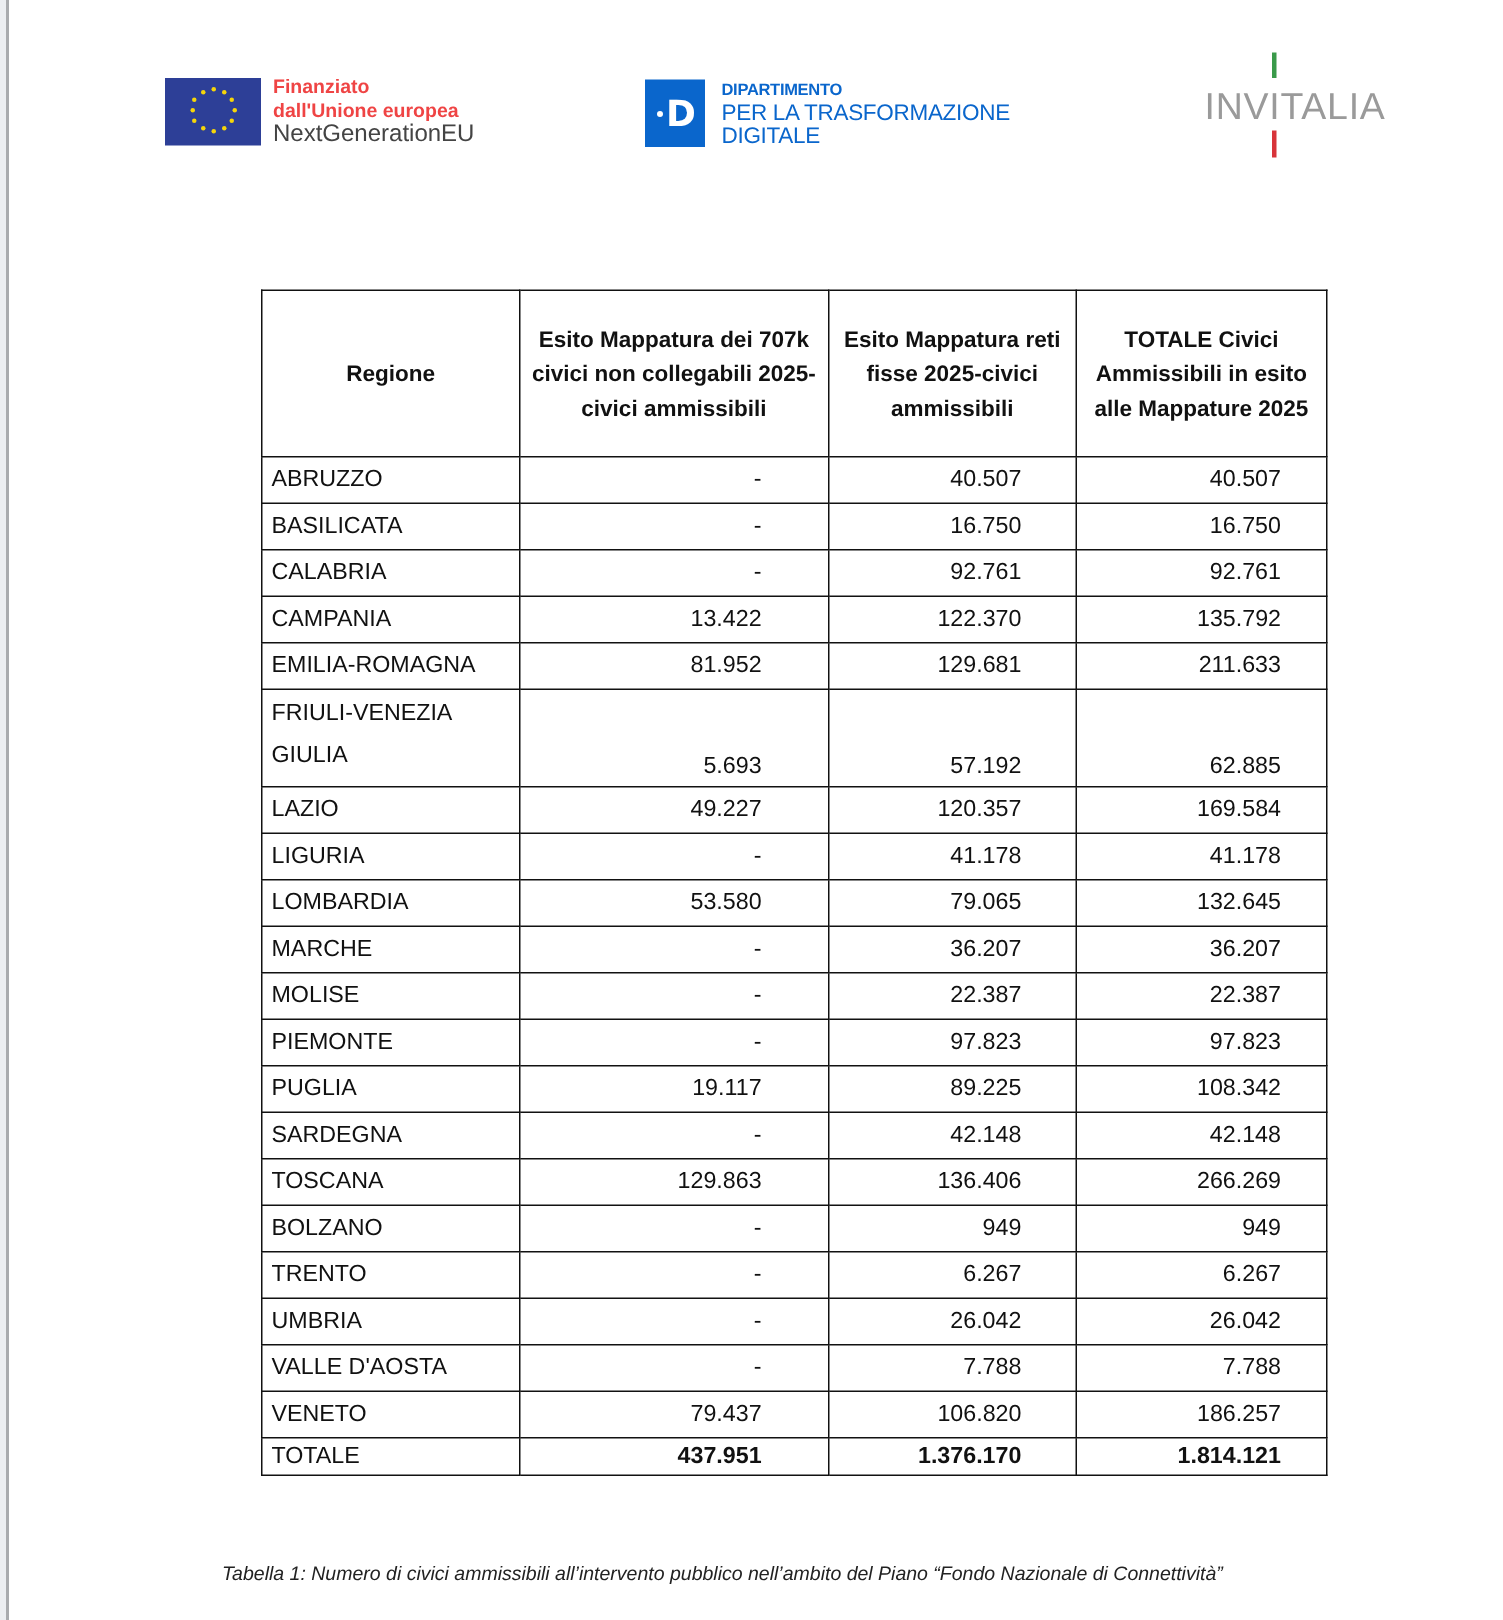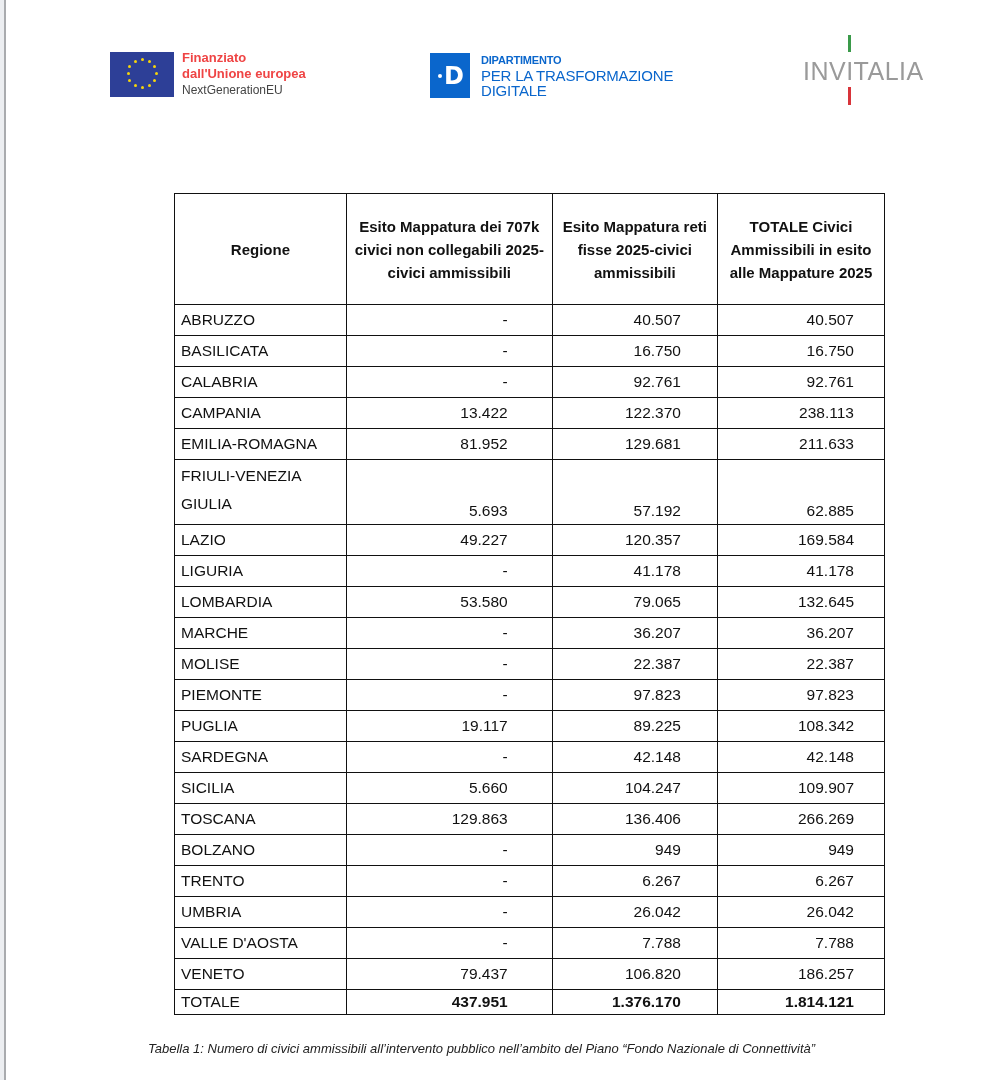--- a/index.html
+++ b/index.html
@@ -14,21 +14,21 @@
   
   .eu-logo { position:absolute; left:110px; top:50px; display:flex; align-items:center; }
   .eu-flag {
     width:64px; height:45px; background:#2d3f97; position:relative; margin-right:8px;
   }
   .eu-flag .star {
     position:absolute; width:3px; height:3px; border-radius:50%; background:#f5d50a;
   }
   .eu-text { line-height:16px; }
   .eu-text .l1, .eu-text .l2 { font-size:13px; font-weight:bold; color:#ef4444; }
-  .eu-text .l3 { font-size:12px; color:#444; }
+  .eu-text .l3 { font-size:16px; color:#444; }
 
   .dtd-logo { position:absolute; left:430px; top:53px; display:flex; align-items:flex-start; }
   .dtd-mark {
     width:40px; height:45px; background:#0a66cc; color:#fff; position:relative;
     font-family:"DejaVu Sans", sans-serif; font-weight:bold; font-size:24px;
     display:flex; align-items:center; justify-content:center;
   }
   .dtd-mark .dot { position:absolute; left:8px; top:21px; width:4px; height:4px; border-radius:50%; background:#fff; }
   .dtd-mark .d { margin-left:8px; }
   .dtd-text { margin-left:11px; line-height:15px; font-size:15px; color:#0a66cc; letter-spacing:-0.2px; }
@@ -146,21 +146,21 @@
       <tr>
         <td class="region">CALABRIA</td>
         <td class="num c1">-</td>
         <td class="num c2">92.761</td>
         <td class="num c3">92.761</td>
       </tr>
       <tr>
         <td class="region">CAMPANIA</td>
         <td class="num c1">13.422</td>
         <td class="num c2">122.370</td>
-        <td class="num c3">238.113</td>
+        <td class="num c3">135.792</td>
       </tr>
       <tr>
         <td class="region">EMILIA-ROMAGNA</td>
         <td class="num c1">81.952</td>
         <td class="num c2">129.681</td>
         <td class="num c3">211.633</td>
       </tr>
       <tr class="tall">
         <td class="region">FRIULI-VENEZIA<br>GIULIA</td>
         <td class="num c1">5.693</td>
@@ -209,26 +209,20 @@
         <td class="num c2">89.225</td>
         <td class="num c3">108.342</td>
       </tr>
       <tr>
         <td class="region">SARDEGNA</td>
         <td class="num c1">-</td>
         <td class="num c2">42.148</td>
         <td class="num c3">42.148</td>
       </tr>
       <tr>
-        <td class="region">SICILIA</td>
-        <td class="num c1">5.660</td>
-        <td class="num c2">104.247</td>
-        <td class="num c3">109.907</td>
-      </tr>
-      <tr>
         <td class="region">TOSCANA</td>
         <td class="num c1">129.863</td>
         <td class="num c2">136.406</td>
         <td class="num c3">266.269</td>
       </tr>
       <tr>
         <td class="region">BOLZANO</td>
         <td class="num c1">-</td>
         <td class="num c2">949</td>
         <td class="num c3">949</td>

